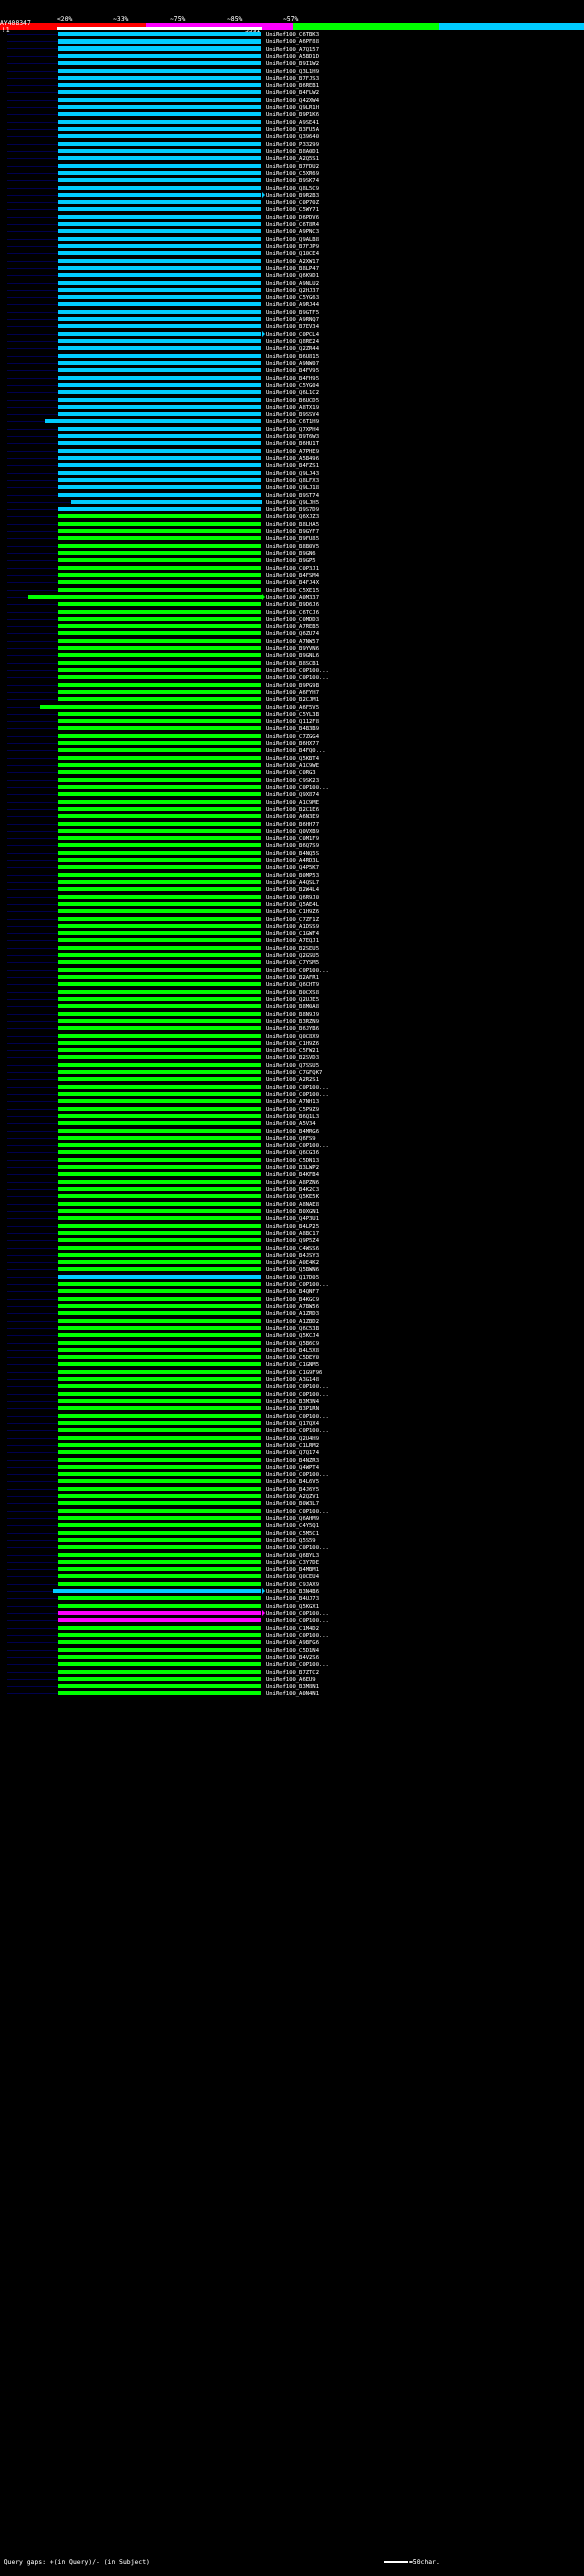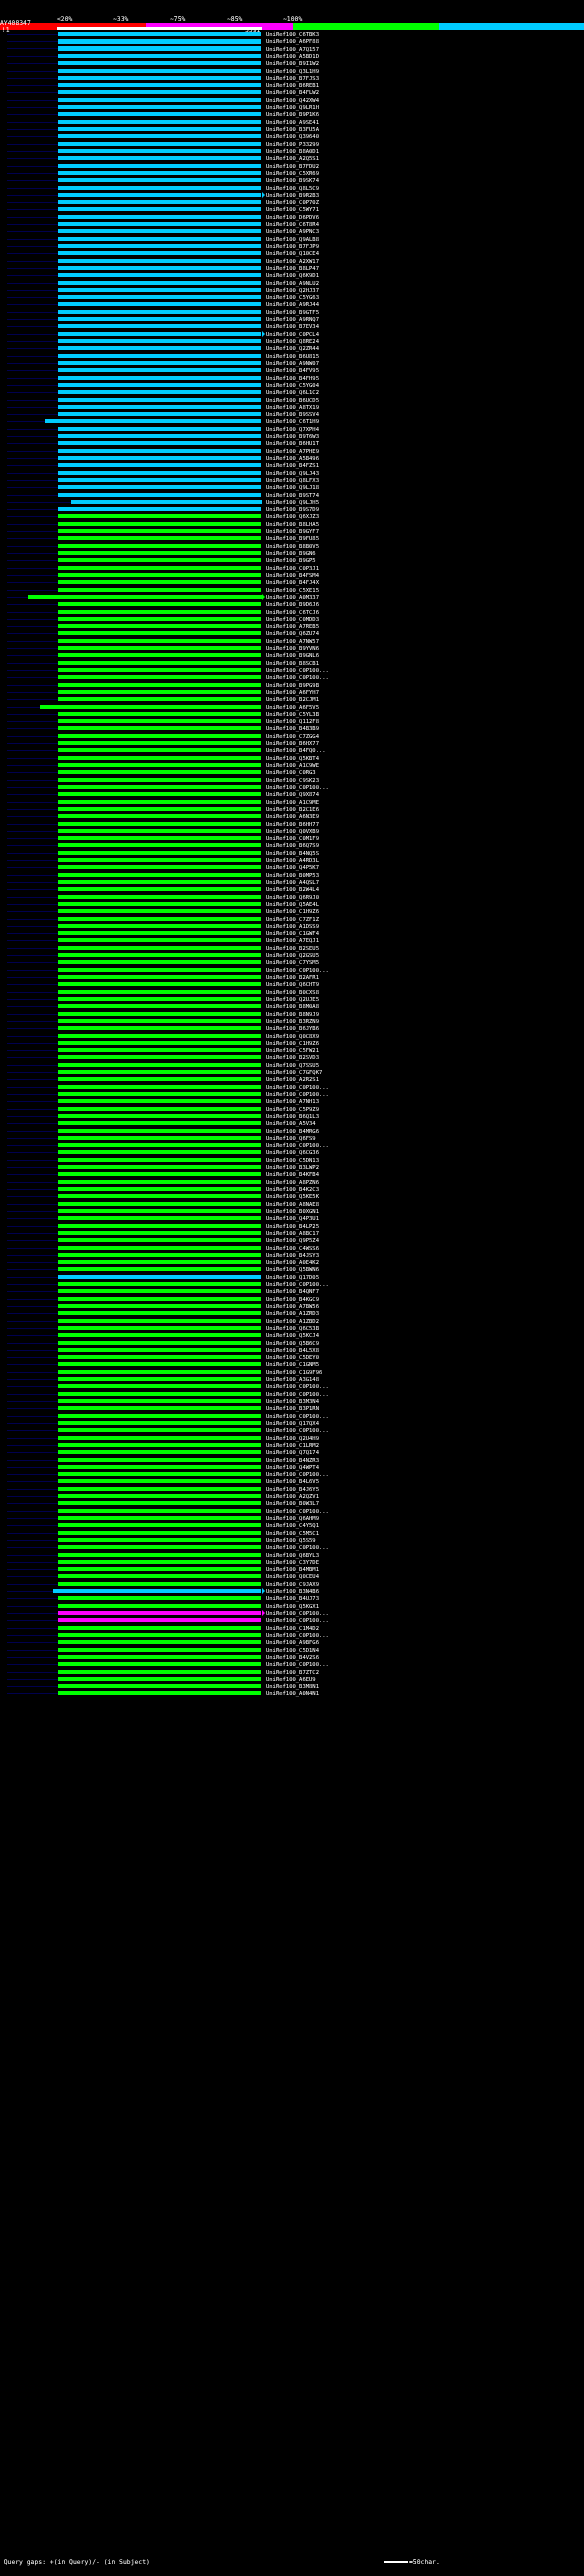--- a/index.html
+++ b/index.html
@@ -64,21 +64,21 @@
 </style>
 </head>
 <body>
 
 <div id="legend">
   <div id="legend-labels">
     <span style="left:57px">&lt;20%</span>
     <span style="left:113px">~33%</span>
     <span style="left:170px">~75%</span>
     <span style="left:227px">~85%</span>
-    <span style="left:283px">~100%</span>
+    <span style="left:283px">~57%</span>
   </div>
   <div id="legend-bar">
       <div style="background: rgb(255, 0, 0);"></div>
       <div style="background: rgb(255, 0, 255);"></div>
       <div style="background: rgb(0, 255, 0);"></div>
       <div style="background: rgb(0, 204, 255);"></div>
     </div>
 </div>
 
 <div id="ruler">

